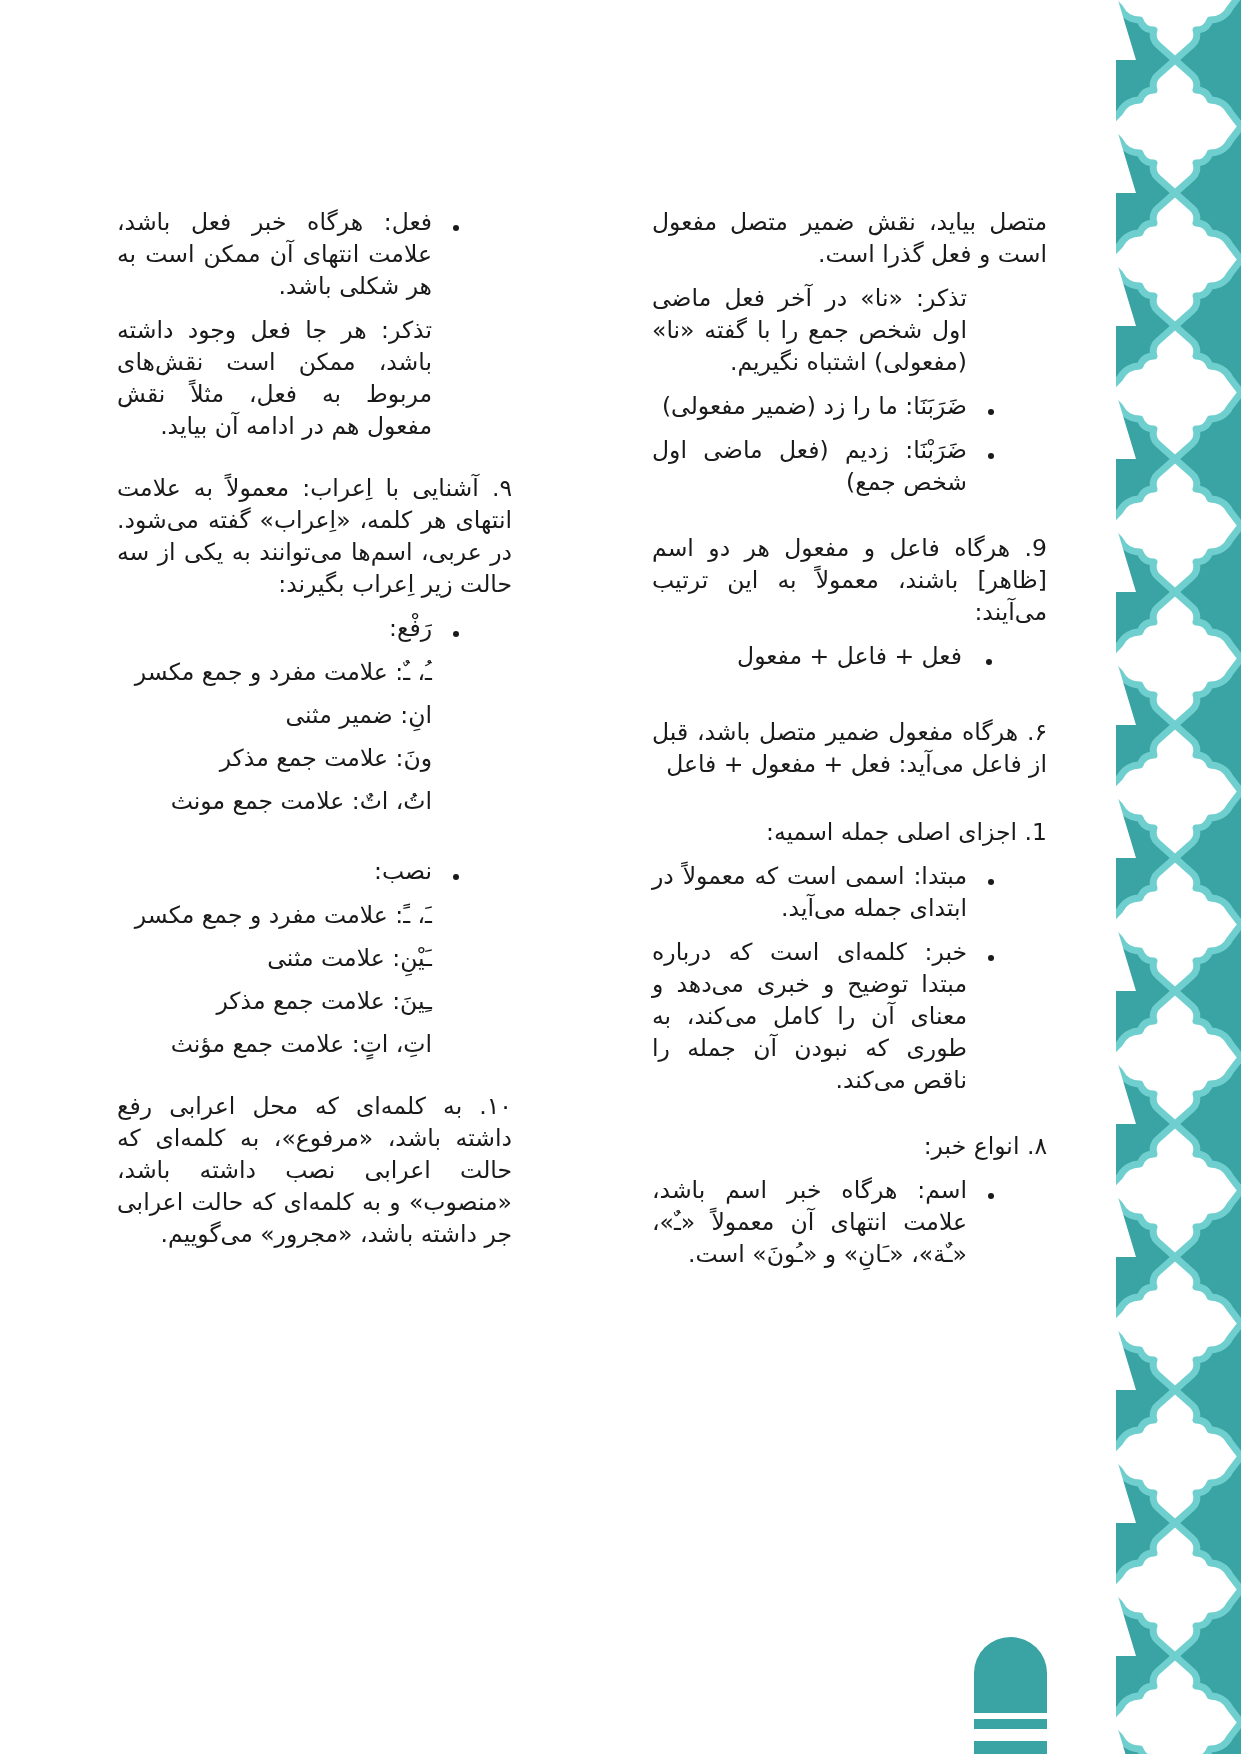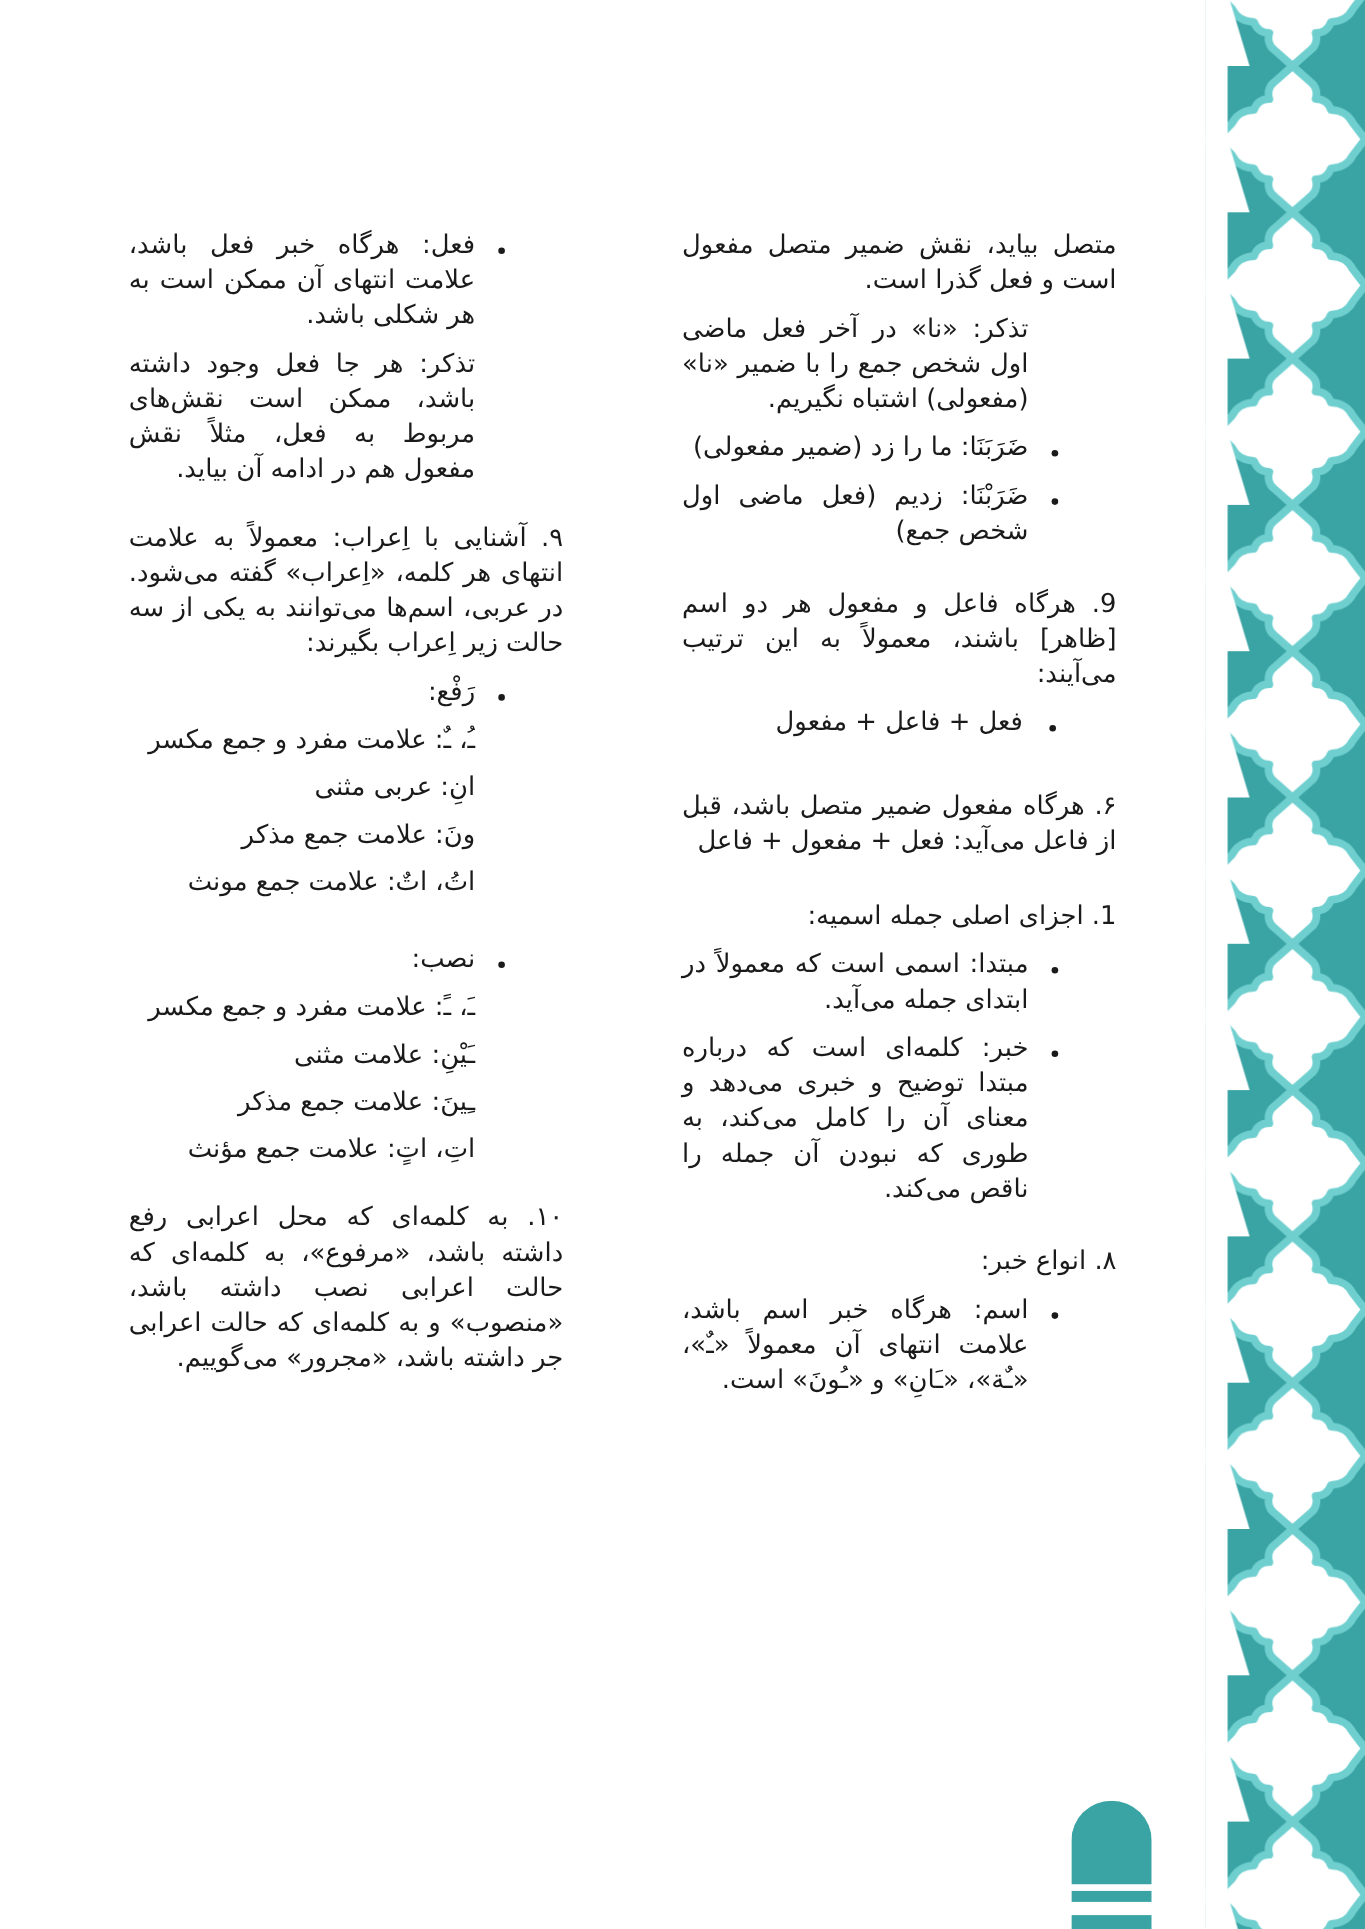--- a/index.html
+++ b/index.html
@@ -5,21 +5,21 @@
   html, body { margin:0; padding:0; }
   body {
     width:1241px; height:1754px; position:relative; overflow:hidden;
     background:#ffffff; color:#1a1a1a;
     font-family:"DejaVu Sans", sans-serif;
   }
   .border-deco { position:absolute; top:0; right:0; width:145px; height:1754px; }
   .page-tab { position:absolute; left:974px; top:1637px; width:73px; height:117px; }
 
   .col { position:absolute; top:206px; font-size:23.5px; line-height:32px; text-align:justify; text-align-last:right; }
-  .col-right { left:620px; width:395px; }
+  .col-right { left:652px; width:395px; }
   .col-left  { left:117px; width:395px; }
   p { margin:0; }
   .para { margin-bottom:12px; }
   .gap-l { margin-top:34px; }
 
   .bullet { position:relative; padding-right:80px; margin-bottom:12px; }
   .bullet::before {
     content:""; position:absolute; right:53px; top:19px;
     width:6px; height:6px; border-radius:50%; background:#1a1a1a;
   }
@@ -44,21 +44,21 @@
 </svg>
 
 <svg class="page-tab" viewBox="0 0 73 117" xmlns="http://www.w3.org/2000/svg">
   <path d="M0 36 A36.5 36 0 0 1 73 36 L73 76 L0 76 Z" fill="#3aa3a3"></path>
   <rect x="0" y="82" width="73" height="10" fill="#3aa3a3"></rect>
   <rect x="0" y="104" width="73" height="13" fill="#3aa3a3"></rect>
 </svg>
 
 <div class="col col-right">
   <p class="para">متصل بیاید، نقش ضمیر متصل مفعول است و فعل گذرا است.</p>
-  <p class="indent">تذکر: «نا» در آخر فعل ماضی اول شخص جمع را با ضمیر «نا» (مفعولی) اشتباه نگیریم.</p>
+  <p class="indent">تذکر: «نا» در آخر فعل ماضی اول شخص جمع را با گفته «نا» (مفعولی) اشتباه نگیریم.</p>
   <p class="bullet">ضَرَبَنَا: ما را زد (ضمیر مفعولی)</p>
   <p class="bullet">ضَرَبْنَا: زدیم (فعل ماضی اول شخص جمع)</p>
 
   <p class="para gap-l">9. هرگاه فاعل و مفعول هر دو اسم [ظاهر] باشند، معمولاً به این ترتیب می‌آیند:</p>
   <p class="bullet center-bullet">فعل + فاعل + مفعول</p>
 
   <p class="para gap-l" style="margin-top:44px">۶. هرگاه مفعول ضمیر متصل باشد، قبل از فاعل می‌آید: فعل + مفعول + فاعل</p>
 
   <p class="para gap-l" style="margin-top:36px">1. اجزای اصلی جمله اسمیه:</p>
   <p class="bullet">مبتدا: اسمی است که معمولاً در ابتدای جمله می‌آید.</p>
@@ -68,21 +68,21 @@
   <p class="bullet">اسم: هرگاه خبر اسم باشد، علامت انتهای آن معمولاً «ـٌ»، «ـٌة»، «ـَانِ» و «ـُونَ» است.</p>
 </div>
 
 <div class="col col-left">
   <p class="bullet">فعل: هرگاه خبر فعل باشد، علامت انتهای آن ممکن است به هر شکلی باشد.</p>
   <p class="indent">تذکر: هر جا فعل وجود داشته باشد، ممکن است نقش‌های مربوط به فعل، مثلاً نقش مفعول هم در ادامه آن بیاید.</p>
 
   <p class="para gap-l" style="margin-top:30px">۹. آشنایی با اِعراب: معمولاً به علامت انتهای هر کلمه، «اِعراب» گفته می‌شود. در عربی، اسم‌ها می‌توانند به یکی از سه حالت زیر اِعراب بگیرند:</p>
   <p class="bullet">رَفْع:</p>
   <p class="sub-line">ـُ، ـٌ: علامت مفرد و جمع مکسر</p>
-  <p class="sub-line">انِ: عربی مثنی</p>
+  <p class="sub-line">انِ: ضمیر مثنی</p>
   <p class="sub-line">ونَ: علامت جمع مذکر</p>
   <p class="sub-line">اتُ، اتٌ: علامت جمع مونث</p>
 
   <p class="bullet" style="margin-top:38px">نصب:</p>
   <p class="sub-line">ـَ، ـً: علامت مفرد و جمع مکسر</p>
   <p class="sub-line">ـَیْنِ: علامت مثنی</p>
   <p class="sub-line">ـِینَ: علامت جمع مذکر</p>
   <p class="sub-line">اتِ، اتٍ: علامت جمع مؤنث</p>
 
   <p class="para gap-l" style="margin-top:30px">۱۰. به کلمه‌ای که محل اعرابی رفع داشته باشد، «مرفوع»، به کلمه‌ای که حالت اعرابی نصب داشته باشد، «منصوب» و به کلمه‌ای که حالت اعرابی جر داشته باشد، «مجرور» می‌گوییم.</p>

